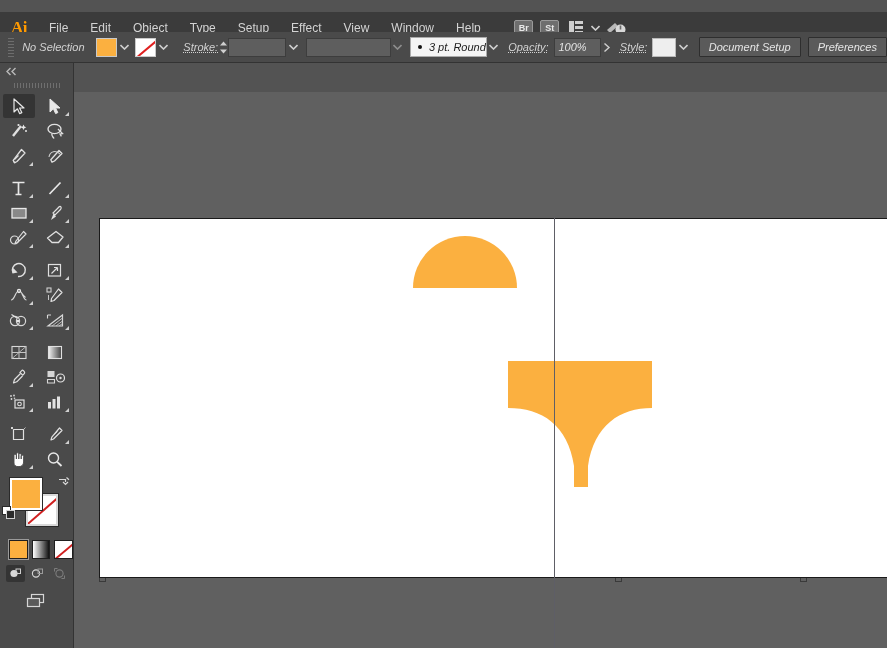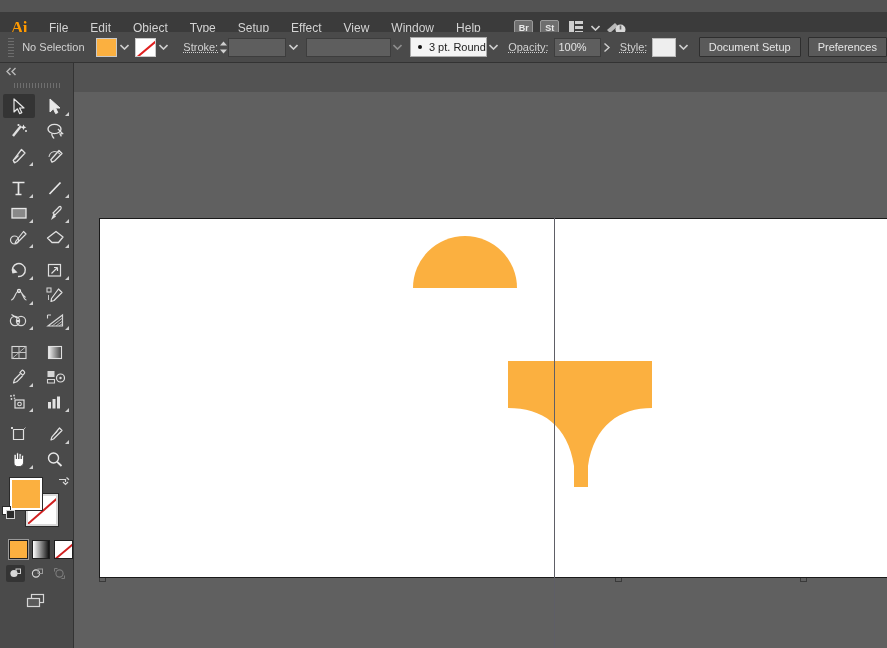--- a/index.html
+++ b/index.html
@@ -49,21 +49,21 @@
   .arrange-ico .stack i { display: block; width: 8px; height: 3px; background: #cfcfcf; }
   .chev { width: 14px; height: 32px; display: flex; align-items: center; justify-content: center; }
   .chev svg { display: block; }
 
   
   .controlbar {
     position: absolute; left: 0; top: 32px; width: 887px; height: 31px;
     background: #4a4a4a;
     border-bottom: 1px solid #333;
     display: flex; align-items: center;
-    padding-left: 8px; gap: 0;
+    padding-left: 8px; gap: 0; font-style: italic;
   }
   .grip { width: 7px; height: 22px; display: flex; flex-direction: column; justify-content: center; gap: 2px; }
   .grip i { display: block; height: 1px; background: #6d6d6d; }
   .cb-label {
     font-size: 11px; color: #d2d2d2; white-space: nowrap;
   }
   .swatch-combo { display: flex; align-items: center; }
   .swatch {
     width: 21px; height: 19px; border: 1px solid #c9c9c9; background: #fbb040;
   }

